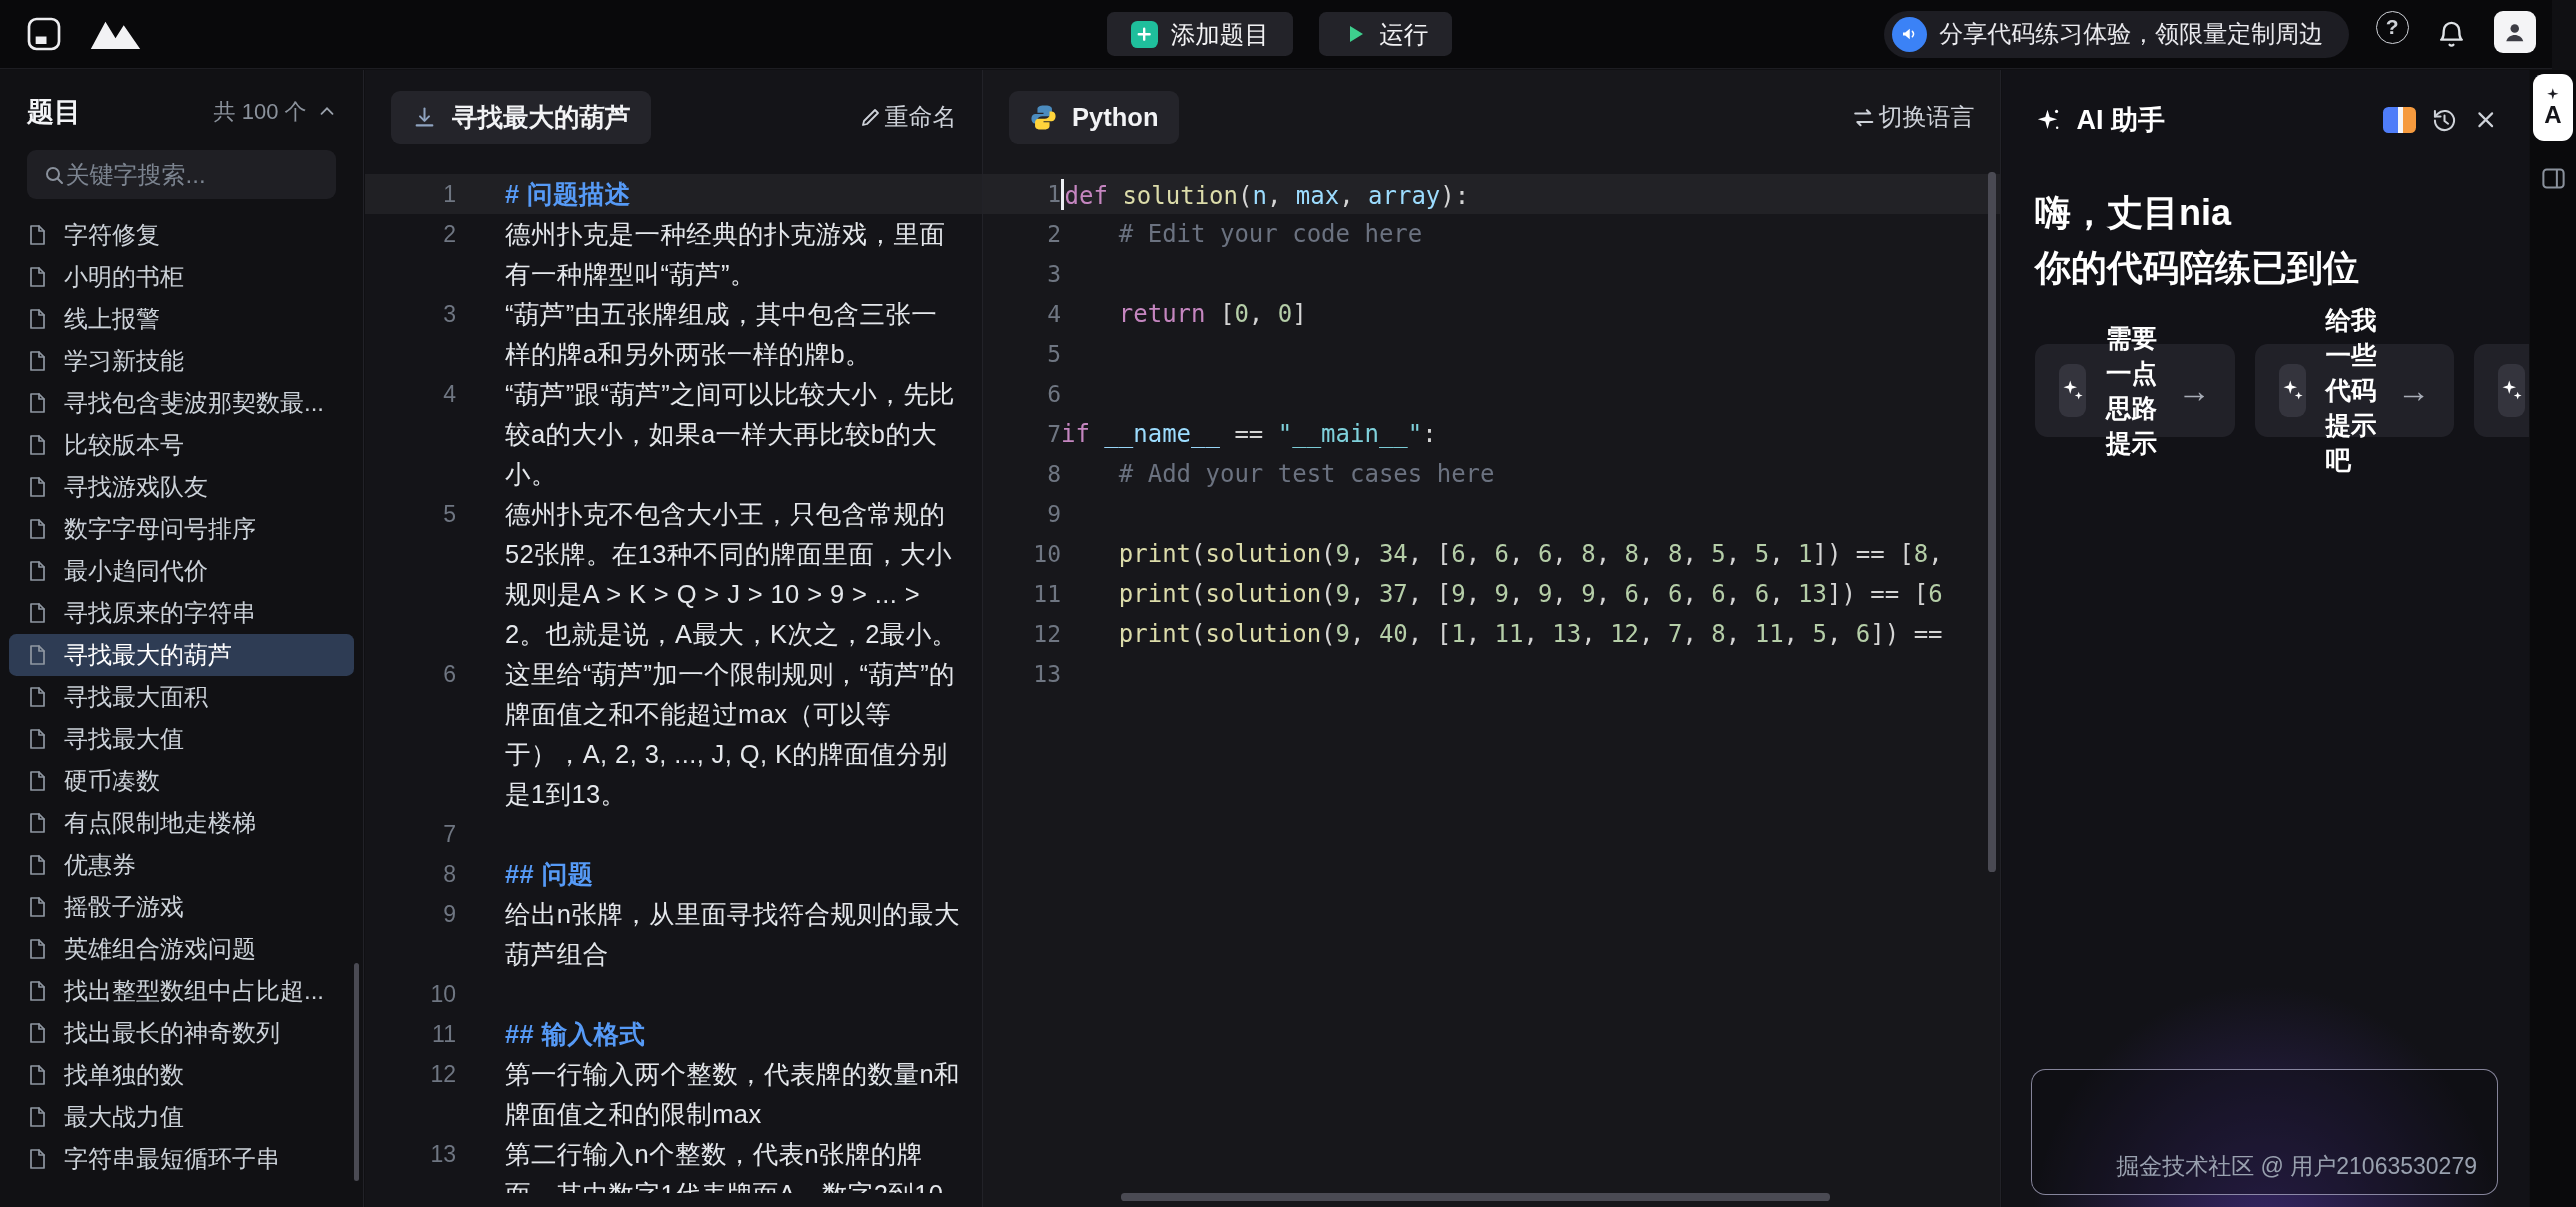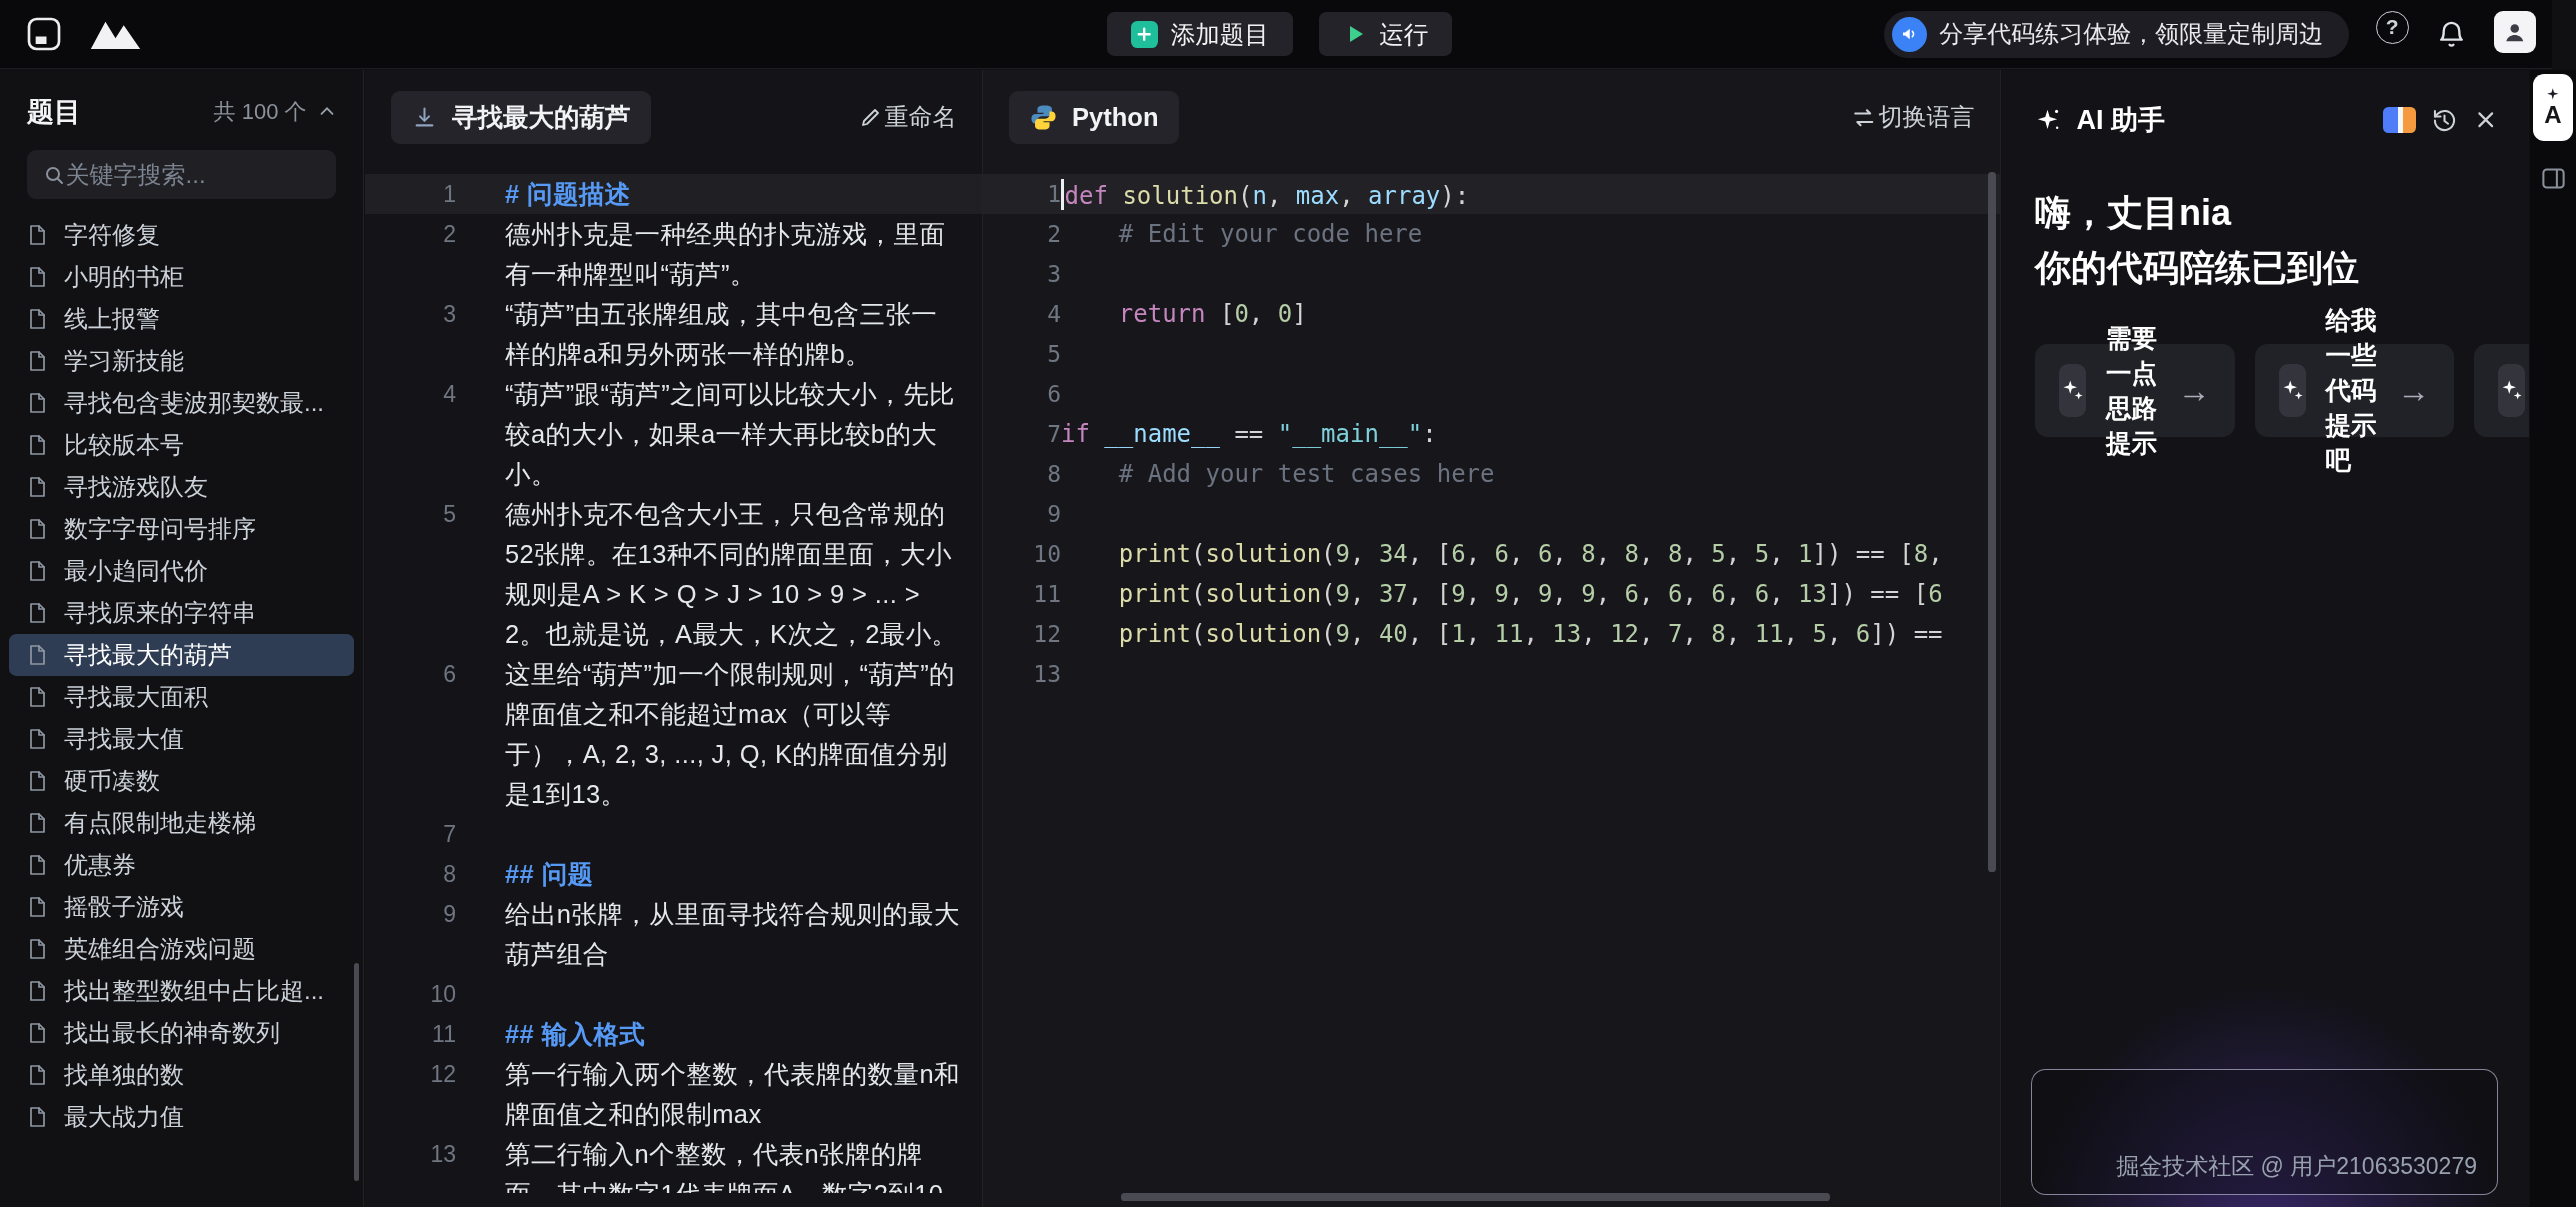--- a/index.html
+++ b/index.html
@@ -361,20 +361,29 @@
         </div>
         <div class="side-item">
           <span class="icon">
             <svg viewBox="0 0 24 24" width="24" height="24" fill="none" stroke="#8f97a1" stroke-width="1.7" stroke-linejoin="round" stroke-linecap="round">
               <path d="M6 3h8l5 5v13H6z"></path>
               <path d="M14 3v5h5"></path>
             </svg>
           </span>
           <span class="side-label">最大战力值</span>
         </div>
+        <div class="side-item">
+          <span class="icon">
+            <svg viewBox="0 0 24 24" width="24" height="24" fill="none" stroke="#8f97a1" stroke-width="1.7" stroke-linejoin="round" stroke-linecap="round">
+              <path d="M6 3h8l5 5v13H6z"></path>
+              <path d="M14 3v5h5"></path>
+            </svg>
+          </span>
+          <span class="side-label">字符串最短循环子串</span>
+        </div>
       </div>
     <div class="vthumb" style="right:3.6px;top:893px;height:218px;width:5.5px"></div>
   </aside>
 
   <section class="problem">
     <div class="panel-header">
       <div class="title-pill">
         <span class="icon">
           <svg width="27" height="27" viewBox="0 0 24 24" fill="none" stroke="#8fa3c0" stroke-width="1.8" stroke-linecap="round" stroke-linejoin="round">
               <path d="M12 4v10"></path>

